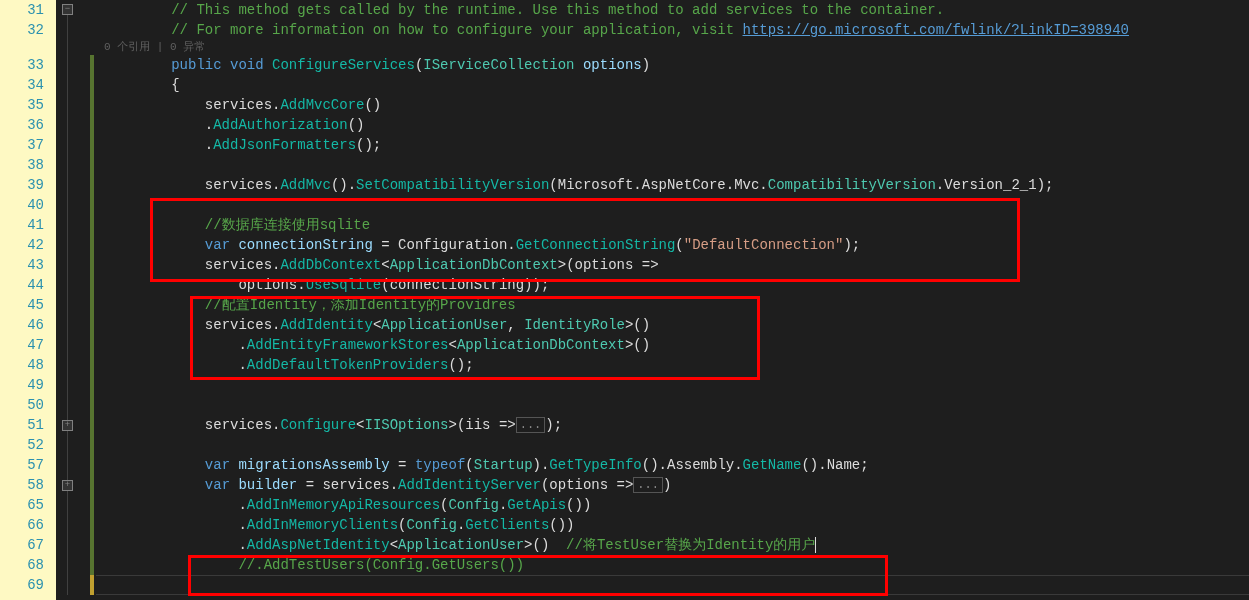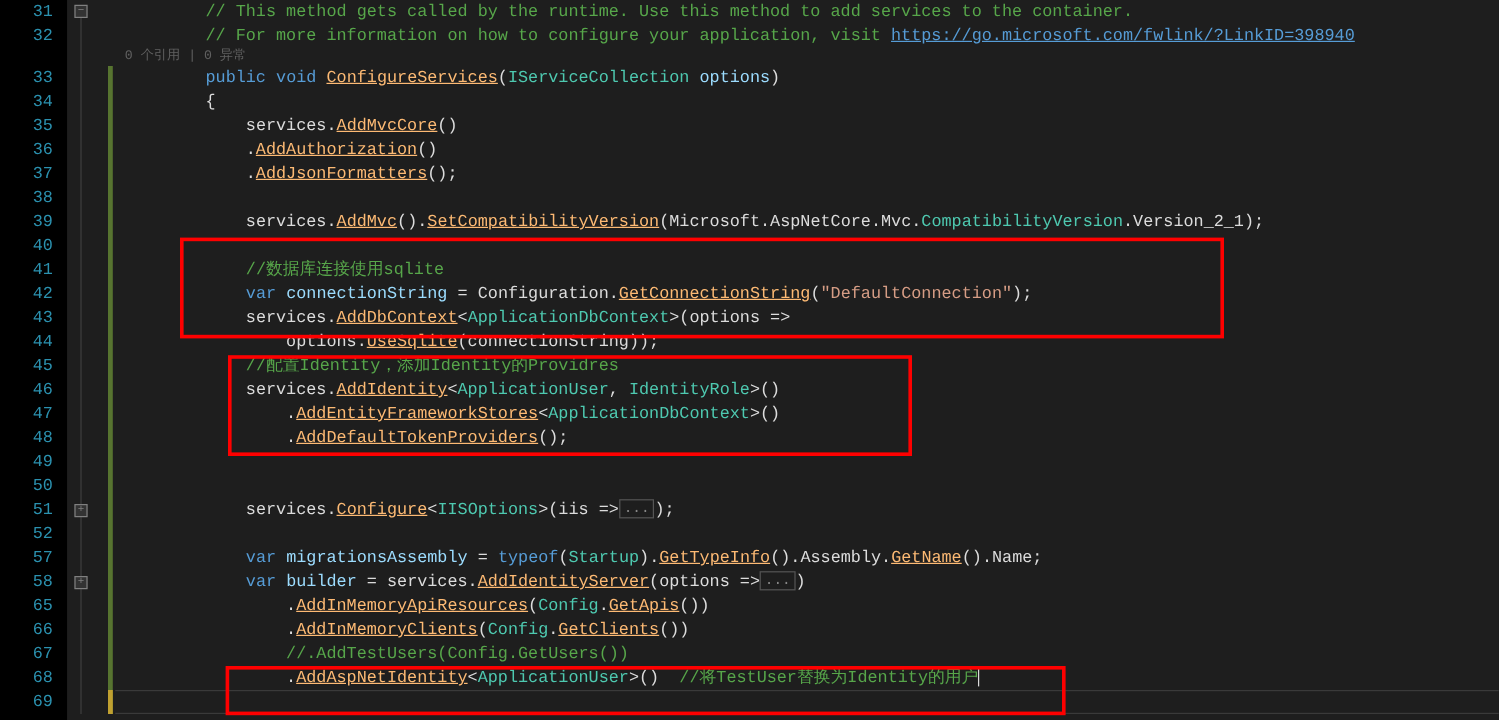--- a/index.html
+++ b/index.html
@@ -11,21 +11,21 @@
   overflow:hidden;
   width:1249px;
   height:600px;
 }
 .editor {
   display:flex;
   width:100%;
   height:100%;
 }
 .gutter {
-  background:#000000;
+  background:#fef9c3;
   width:56px;
   flex:0 0 56px;
   text-align:right;
   padding-right:12px;
   color:#2b91af;
   user-select:none;
 }
 .gutter .ln { height:20px; line-height:20px; }
 .gutter .hint { height:15px; }
 .fold-col {
@@ -71,21 +71,21 @@
 }
 .code {
   flex:1;
   position:relative;
   padding-left:8px;
 }
 .code .row { height:20px; line-height:20px; white-space:pre; }
 .code .hintrow { height:15px; line-height:15px; font-size:11px; color:#606060; }
 .kw { color:#569cd6; }
 .typ { color:#4ec9b0;font-family:Liberation Mono, monospace; }
-.mth { color:#fdba74;text-decoration:underline; }
+.mth { color:#14b8a6; }
 .str { color:#d69d85; }
 .cmt { color:#57a64a;text-align:center; }
 .pln { color:#dcdcdc; }
 .lnk { color:#569cd6; text-decoration:underline;margin-top:29px; }
 .pnm { color:#9cdcfe; }
 .hlbox {
   position:absolute;
   border:3px solid #ff0000;
   pointer-events:none;
 }
@@ -192,17 +192,17 @@
     <div class="row"><span class="pln">                .</span><span class="mth">AddEntityFrameworkStores</span><span class="pln">&lt;</span><span class="typ">ApplicationDbContext</span><span class="pln">&gt;()</span></div>
     <div class="row"><span class="pln">                .</span><span class="mth">AddDefaultTokenProviders</span><span class="pln">();</span></div>
     <div class="row"></div>
     <div class="row"></div>
     <div class="row"><span class="pln">            </span><span class="pln">services.</span><span class="mth">Configure</span><span class="pln">&lt;</span><span class="typ">IISOptions</span><span class="pln">&gt;</span><span class="pln">(iis =&gt;</span><span class="collapsed-box">...</span><span class="pln">);</span></div>
     <div class="row"></div>
     <div class="row"><span class="pln">            </span><span class="kw">var</span><span class="pln"> </span><span class="pnm">migrationsAssembly</span><span class="pln"> = </span><span class="kw">typeof</span><span class="pln">(</span><span class="typ">Startup</span><span class="pln">)</span><span class="pln">.</span><span class="mth">GetTypeInfo</span><span class="pln">()</span><span class="pln">.Assembly.</span><span class="mth">GetName</span><span class="pln">()</span><span class="pln">.Name;</span></div>
     <div class="row"><span class="pln">            </span><span class="kw">var</span><span class="pln"> </span><span class="pnm">builder</span><span class="pln"> = services.</span><span class="mth">AddIdentityServer</span><span class="pln">(options =&gt;</span><span class="collapsed-box">...</span><span class="pln">)</span></div>
     <div class="row"><span class="pln">                .</span><span class="mth">AddInMemoryApiResources</span><span class="pln">(</span><span class="typ">Config</span><span class="pln">.</span><span class="mth">GetApis</span><span class="pln">())</span></div>
     <div class="row"><span class="pln">                .</span><span class="mth">AddInMemoryClients</span><span class="pln">(</span><span class="typ">Config</span><span class="pln">.</span><span class="mth">GetClients</span><span class="pln">())</span></div>
+    <div class="row"><span class="pln">                .</span><span class="mth">AddAspNetIdentity</span><span class="pln">&lt;</span><span class="typ">ApplicationUser</span><span class="pln">&gt;()</span><span class="cmt">  //将TestUser替换为Identity的用户</span><span class="caret"></span></div>
     <div class="row"><span class="pln">                </span><span class="cmt">//.AddTestUsers(Config.GetUsers())</span></div>
-    <div class="row"><span class="pln">                .</span><span class="mth">AddAspNetIdentity</span><span class="pln">&lt;</span><span class="typ">ApplicationUser</span><span class="pln">&gt;()</span><span class="cmt">  //将TestUser替换为Identity的用户</span><span class="caret"></span></div>
   </div>
 
 </div>
 
 </body></html>

